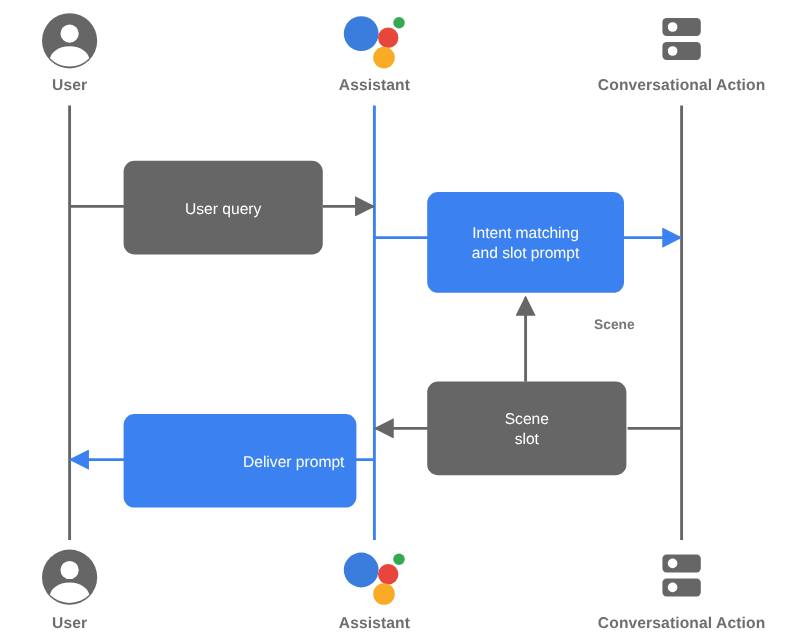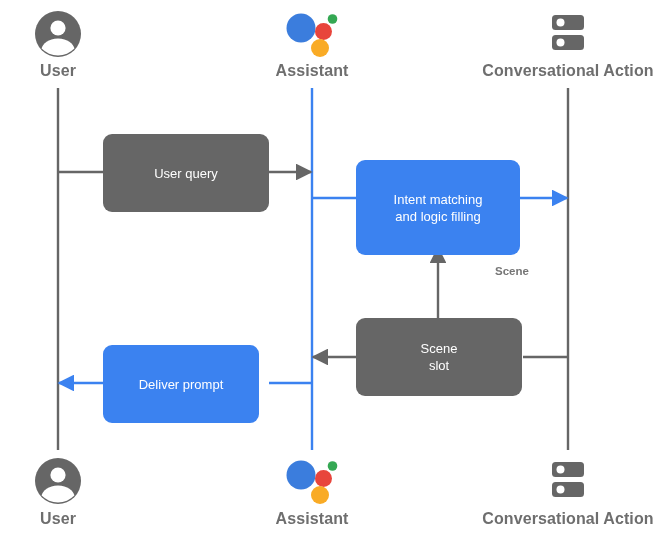--- a/index.html
+++ b/index.html
@@ -22,21 +22,21 @@
   svg.layer {
     position: absolute;
     left: 0;
     top: 0;
     width: 659px;
     height: 537px;
   }
   
   .actor-label {
     position: absolute;
-    font-size: 16px;
+    font-size: 13px;
     font-weight: bold;
     color: #6e6e6e;
     text-align: center;
     letter-spacing: 0.1px;
     white-space: nowrap;
     transform: translateX(-50%);
     line-height: 14px;
   }
   
   .node {
@@ -105,31 +105,31 @@
 
     <line x1="312" y1="383" x2="269" y2="383" stroke="#3b82f0" stroke-width="2.4"></line>
 
     <line x1="104" y1="383" x2="59" y2="383" stroke="#3b82f0" stroke-width="2.4" marker-end="url(#arrow-blue)"></line>
   </svg>
 
   <div class="node gray" style="left:103px; top:134px; width:166px; height:78px;">
     <span>User query</span>
   </div>
 
-  <div class="node blue" style="left:356px; top:160px; width:164px; height:95px; flex-direction:column;">
+  <div class="node blue" style="left:356px; top:160px; width:164px; height:84px; flex-direction:column;">
     <span>Intent matching</span>
-    <span>and logic filling</span>
+    <span>and slot prompt</span>
   </div>
 
   <div class="node gray" style="left:356px; top:318px; width:166px; height:78px; flex-direction:column;">
     <span>Scene</span>
     <span>slot</span>
   </div>
 
-  <div class="node blue" style="left:103px; top:345px; width:156px; height:78px;">
+  <div class="node blue" style="left:103px; top:345px; width:194px; height:78px;justify-content:flex-end;">
     <span>Deliver prompt</span>
   </div>
 
   <div class="loop-label" style="left:452px; top:264px; width:120px;">
     <div>Scene</div>
   </div>
 
   <div class="icon-wrap" style="left:58px; top:10px;">
     <svg width="48" height="48" viewBox="0 0 48 48">
       <circle cx="24" cy="24" r="23" fill="#666666"></circle>

